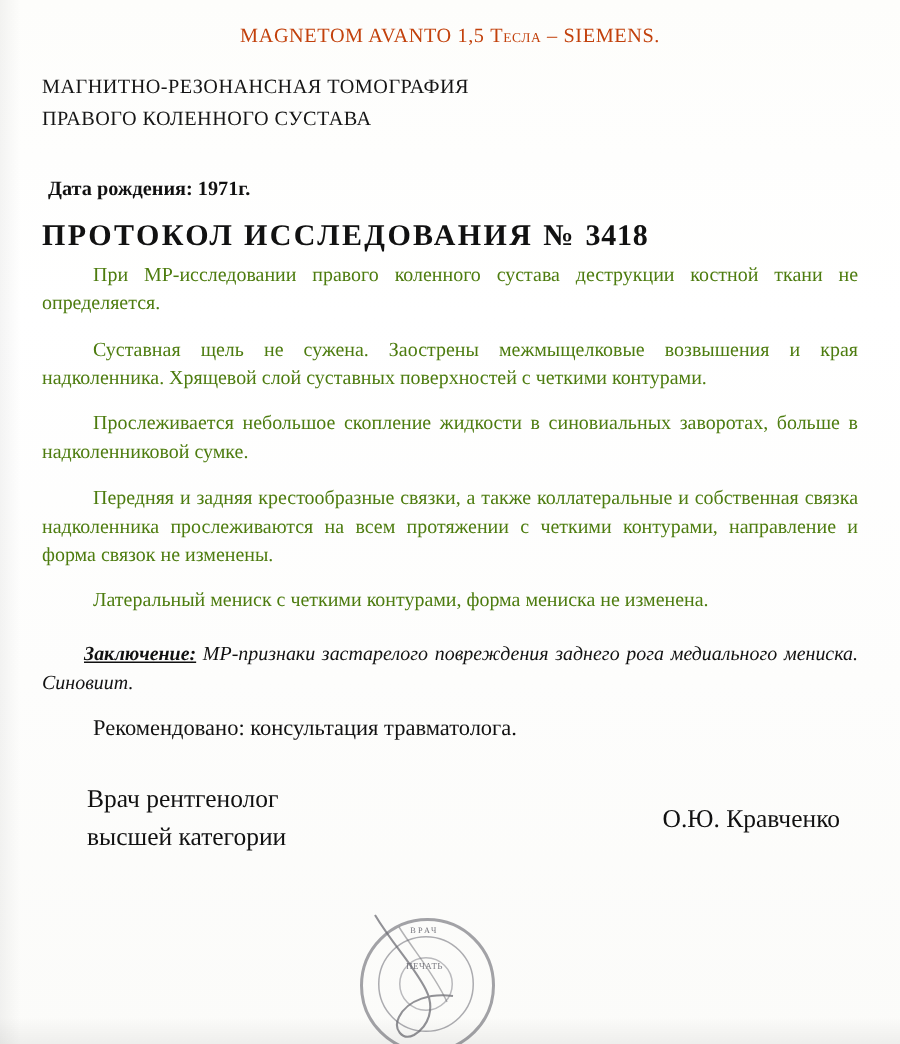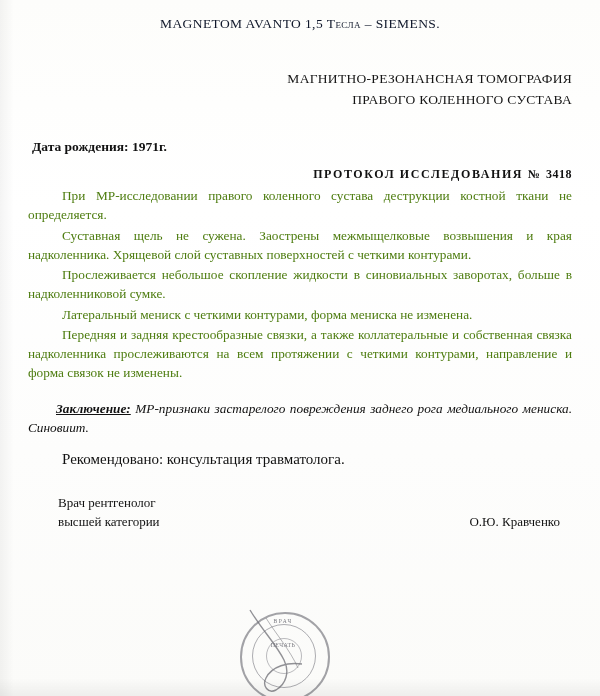--- a/index.html
+++ b/index.html
@@ -26,26 +26,26 @@
     padding: 10px 28px 0 28px;
     box-sizing: border-box;
   }
 
   .header-line {
     text-align: center;
     font-variant: small-caps;
     font-size: 13.5px;
     letter-spacing: 0.4px;
     margin-top: 6px;
-    margin-bottom: 37px;
-    color: #0f172a;
+    margin-bottom: 16px;
+    color: #c2410c;
   }
 
   .title-block {
-    text-align: right;
+    text-align: left;
     font-size: 13.5px;
     line-height: 1.55;
     letter-spacing: 0.3px;
     margin-bottom: 24px;
     color: #151515;
   }
   .title-block div {
     white-space: nowrap;
   }
 
@@ -58,40 +58,40 @@
     font-size: 13.5px;
     line-height: 1.5;
     margin-bottom: 2px;
     color: #111;
   }
   .meta-row.spaced {
     margin-top: 26px;
   }
 
   .protocol-title {
-    text-align: right;
+    text-align: left;
     font-weight: bold;
-    font-size: 12px;
+    font-size: 20px;
     letter-spacing: 1.6px;
     margin: 8px 0 4px 0;
   }
   .protocol-title .num {
     letter-spacing: 0.5px;
   }
 
   p.body-text {
     margin: 0 0 0 0;
     text-indent: 34px;
     text-align: justify;
     font-size: 13.3px;
     line-height: 1.45;
     color: #4d7c0f;
   }
   p.body-text + p.body-text {
-    margin-top: 1px;
+    margin-top: 11px;
   }
 
   .conclusion {
     margin-top: 16px;
     font-size: 13.3px;
     line-height: 1.45;
     text-align: justify;
     text-indent: 28px;
   }
   .conclusion .lead {
@@ -106,22 +106,22 @@
   .recommend {
     margin-top: 14px;
     font-size: 15px;
     text-indent: 34px;
   }
 
   .signature {
     margin-top: 26px;
     display: flex;
     justify-content: space-between;
-    align-items: flex-end;
-    font-size: 13px;
+    align-items: center;
+    font-size: 17px;
   }
   .sig-left {
     margin-left: 30px;
     line-height: 1.45;
   }
   .sig-right {
     margin-right: 12px;
     line-height: 1.45;
   }
 
@@ -228,22 +228,22 @@
   </div>
 
   <div class="protocol-title">
     <span>ПРОТОКОЛ ИССЛЕДОВАНИЯ №</span>
     <span class="num">3418</span>
   </div>
 
   <p class="body-text">При  МР-исследовании     правого    коленного  сустава  деструкции костной ткани не определяется.</p>
   <p class="body-text">Суставная щель не сужена. Заострены межмыщелковые возвышения и края надколенника. Хрящевой слой суставных поверхностей с четкими контурами.</p>
   <p class="body-text">Прослеживается небольшое скопление жидкости в синовиальных заворотах, больше в надколенниковой сумке.</p>
+  <p class="body-text">Передняя и задняя крестообразные связки, а также коллатеральные и собственная связка надколенника прослеживаются на всем протяжении с четкими контурами,  направление и форма связок не изменены.</p>
   <p class="body-text">Латеральный  мениск  с четкими контурами, форма мениска не изменена.</p>
-  <p class="body-text">Передняя и задняя крестообразные связки, а также коллатеральные и собственная связка надколенника прослеживаются на всем протяжении с четкими контурами,  направление и форма связок не изменены.</p>
 
   <div class="conclusion">
     <span class="lead">Заключение:</span><span class="body"> МР-признаки застарелого повреждения  заднего рога медиального мениска. Синовиит.</span>
   </div>
 
   <div class="recommend">Рекомендовано: консультация травматолога.</div>
 
   <div class="signature">
     <div class="sig-left">
       <div>Врач рентгенолог</div>

